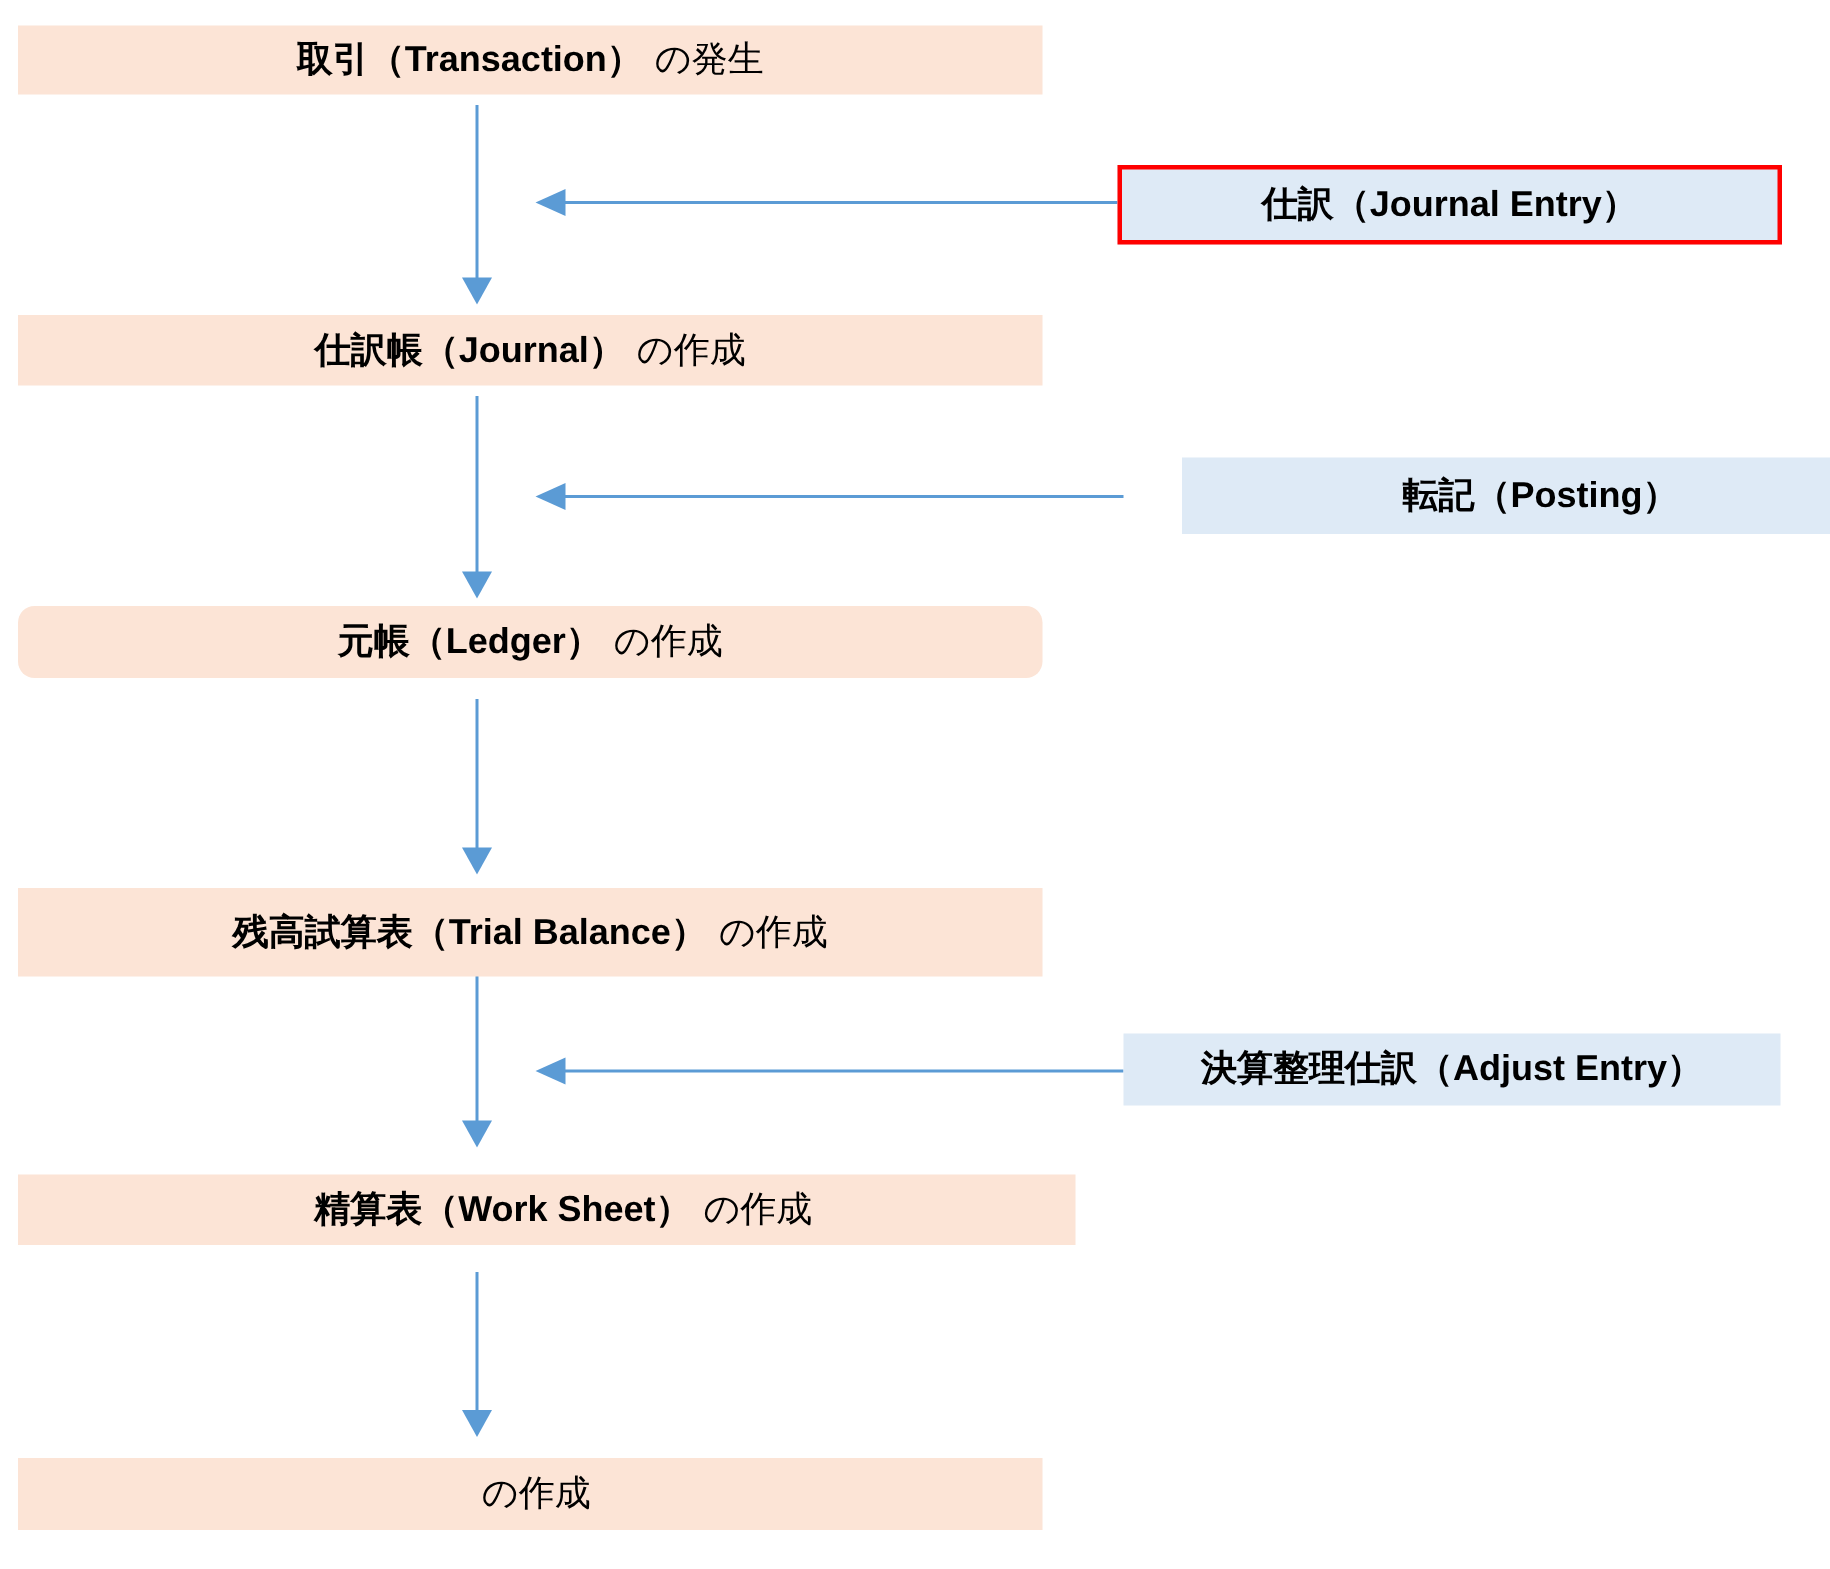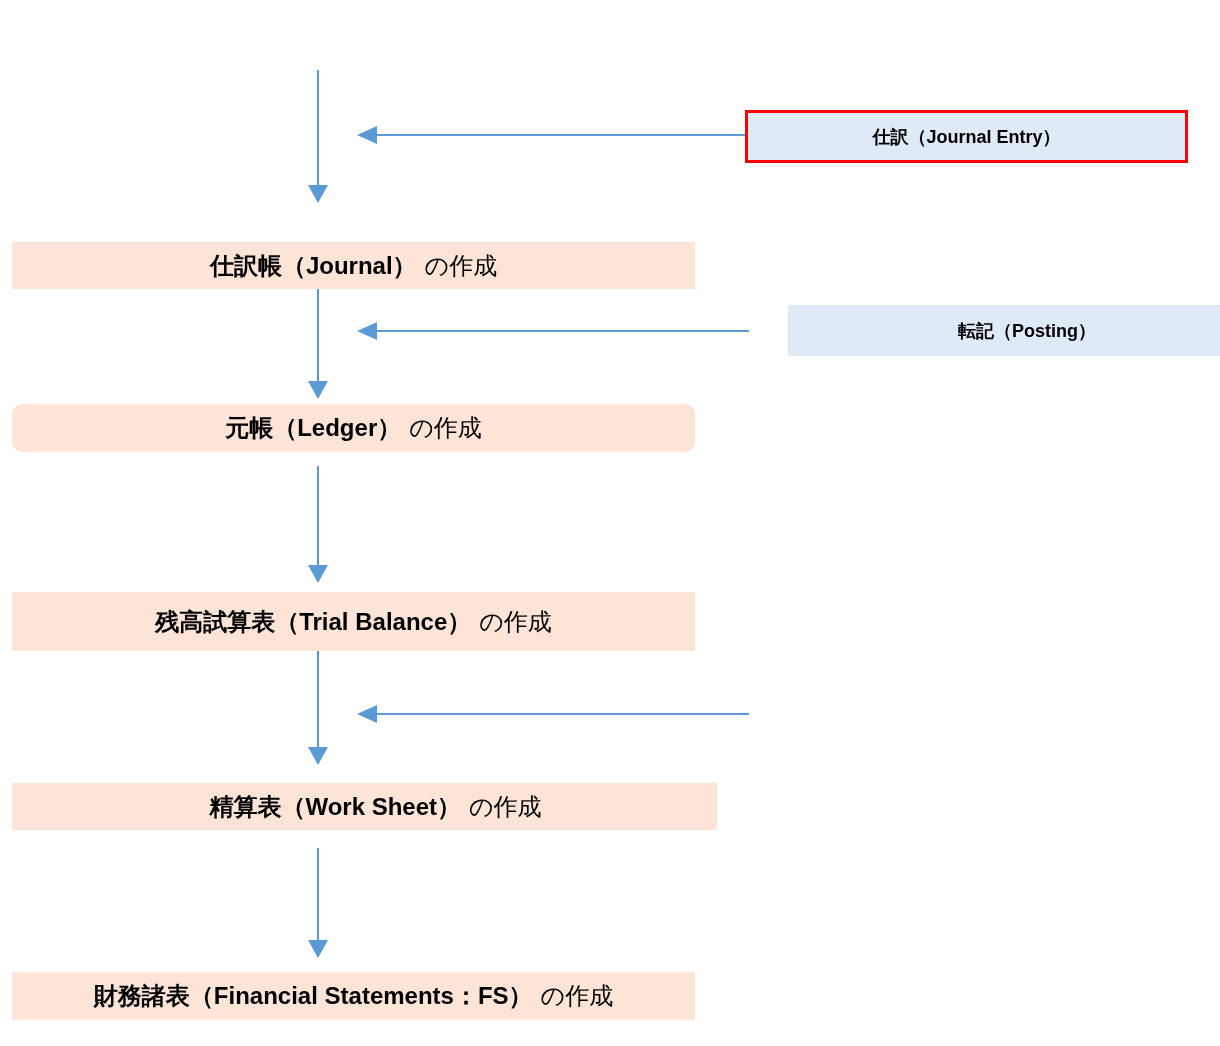--- a/index.html
+++ b/index.html
@@ -30,28 +30,28 @@
   }
   .flow-box .name { font-weight: 700; }
   .flow-box .suffix { font-weight: 400; margin-left: 8px; }
   .side-box {
     position: absolute;
     background: #deeaf6;
     display: flex;
     align-items: center;
     justify-content: center;
     color: #000000;
-    font-size: 18px;
+    font-size: 24px;
     font-weight: 700;
     line-height: 1;
     white-space: nowrap;
     box-sizing: border-box;
   }
   .b1 { top: 17px;  height: 46px; }
-  .b2 { top: 210px; height: 47px; margin-top: 32px; }
+  .b2 { top: 210px; height: 47px; }
   .b3 { top: 404px; height: 48px; border-radius: 11px; }
   .b4 { top: 592px; height: 59px; }
   .b5 { top: 783px; height: 47px; padding-left: 22px; }
   .b6 { top: 972px; height: 48px; }
   .s1 { left: 745px; top: 110px; width: 443px; height: 53px; border: 3px solid #ff0000; }
   .s2 { left: 788px; top: 305px; width: 438px; height: 51px; padding-left: 40px; }
   .s3 { left: 749px; top: 689px; width: 438px; height: 48px; }
   svg.arrows {
     position: absolute;
     left: 0; top: 0;
@@ -97,20 +97,24 @@
     <g>
       <line x1="749" y1="331" x2="376" y2="331"></line>
       <polygon points="377,322 377,340 357,331"></polygon>
     </g>
     <g>
       <line x1="749" y1="714" x2="376" y2="714"></line>
       <polygon points="377,705 377,723 357,714"></polygon>
     </g>
   </svg>
 
+  <div class="flow-box b1">
+    <span class="name">取引（Transaction）</span>
+    <span class="suffix">の発生</span>
+  </div>
 
   <div class="flow-box b2">
     <span class="name">仕訳帳（Journal）</span>
     <span class="suffix">の作成</span>
   </div>
 
   <div class="flow-box b3">
     <span class="name">元帳（Ledger）</span>
     <span class="suffix">の作成</span>
   </div>
@@ -119,26 +123,28 @@
     <span class="name">残高試算表（Trial Balance）</span>
     <span class="suffix">の作成</span>
   </div>
 
   <div class="flow-box b5">
     <span class="name">精算表（Work Sheet）</span>
     <span class="suffix">の作成</span>
   </div>
 
   <div class="flow-box b6">
-    <span class="name">財務諸表（Financial Statements：FS）</span>
     <span class="suffix">の作成</span>
   </div>
 
   <div class="side-box s1">
     <span>仕訳（Journal Entry）</span>
   </div>
 
   <div class="side-box s2">
     <span>転記（Posting）</span>
   </div>
 
+  <div class="side-box s3">
+    <span>決算整理仕訳（Adjust Entry）</span>
+  </div>
 
 </div>
 
 </body></html>

